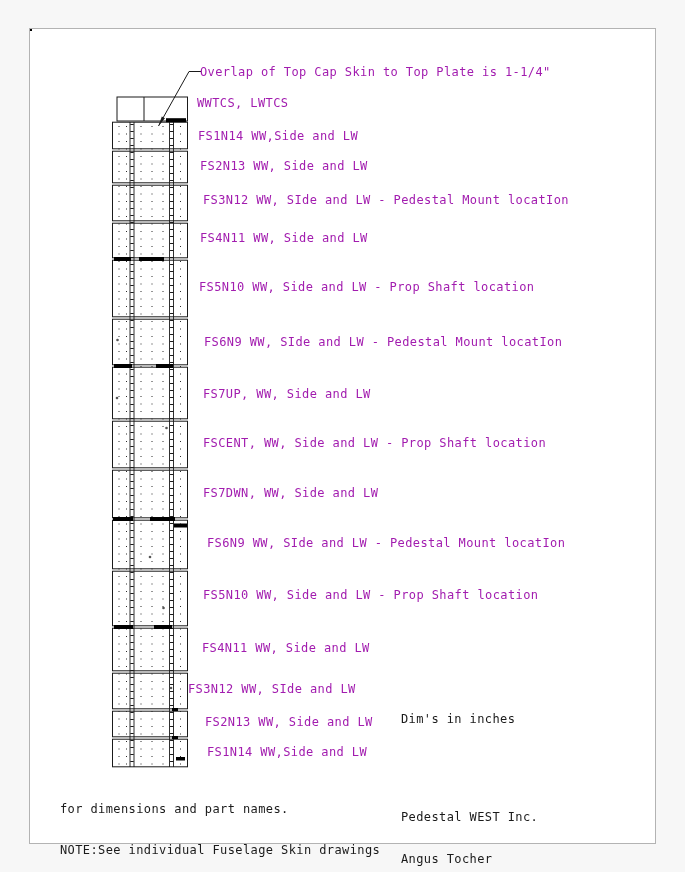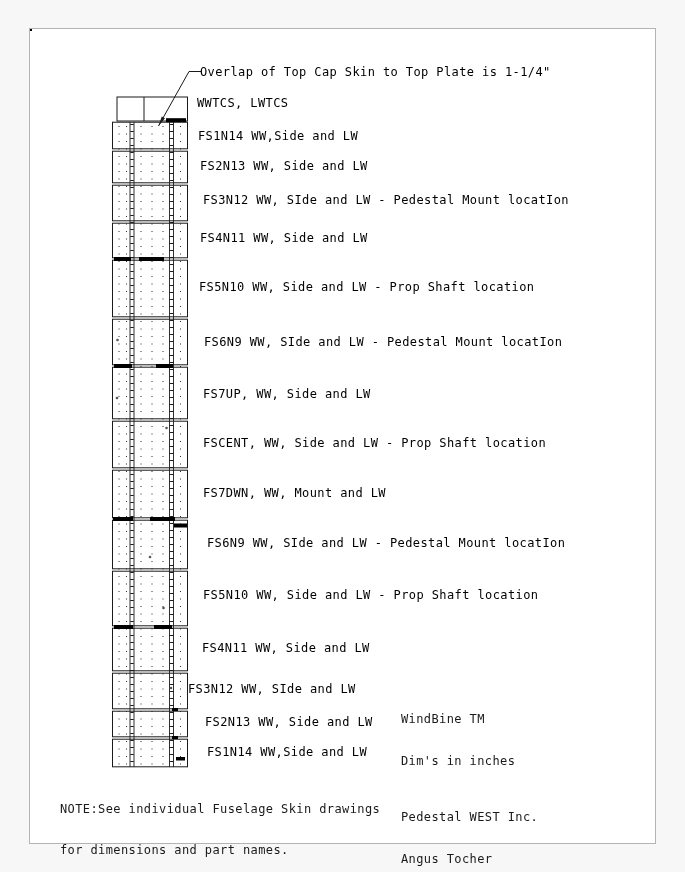--- a/index.html
+++ b/index.html
@@ -8,21 +8,21 @@
     background:#f7f7f7;
     font-family:"DejaVu Sans Mono","Liberation Mono",monospace;
   }
   .sheet{
     position:absolute;left:29px;top:28px;width:627px;height:816px;
     background:#ffffff;border:1px solid #b3b3b3;box-sizing:border-box;
   }
   #drawing{position:absolute;left:0;top:0;}
   .lbl{
     position:absolute;font-size:12px;line-height:12px;letter-spacing:0.4px;
-    color:#000000;white-space:pre;
+    color:#a21caf;white-space:pre;
   }
   .block{position:absolute;color:#1a1a1a;font-size:12px;letter-spacing:0.4px;white-space:pre;}
   .note-block div{line-height:13.4px;}
   .title-block div, .company-block div{line-height:14px;}
 </style>
 </head>
 <body>
 
 <div class="sheet"></div>
 
@@ -94,36 +94,35 @@
 
 <div class="lbl" style="left:197px;top:97px">WWTCS, LWTCS</div>
 <div class="lbl" style="left:198px;top:130px">FS1N14 WW,Side and LW</div>
 <div class="lbl" style="left:200px;top:160px">FS2N13 WW, Side and LW</div>
 <div class="lbl" style="left:203px;top:194px">FS3N12 WW, SIde and LW - Pedestal Mount locatIon</div>
 <div class="lbl" style="left:200px;top:232px">FS4N11 WW, Side and LW</div>
 <div class="lbl" style="left:199px;top:281px">FS5N10 WW, Side and LW - Prop Shaft location</div>
 <div class="lbl" style="left:204px;top:336px">FS6N9 WW, SIde and LW - Pedestal Mount locatIon</div>
 <div class="lbl" style="left:203px;top:388px">FS7UP, WW, Side and LW</div>
 <div class="lbl" style="left:203px;top:437px">FSCENT, WW, Side and LW - Prop Shaft location</div>
-<div class="lbl" style="left:203px;top:487px">FS7DWN, WW, Mount and LW</div>
+<div class="lbl" style="left:203px;top:487px">FS7DWN, WW, Side and LW</div>
 <div class="lbl" style="left:207px;top:537px">FS6N9 WW, SIde and LW - Pedestal Mount locatIon</div>
 <div class="lbl" style="left:203px;top:589px">FS5N10 WW, Side and LW - Prop Shaft location</div>
 <div class="lbl" style="left:202px;top:642px">FS4N11 WW, Side and LW</div>
 <div class="lbl" style="left:188px;top:683px">FS3N12 WW, SIde and LW</div>
 <div class="lbl" style="left:205px;top:716px">FS2N13 WW, Side and LW</div>
 <div class="lbl" style="left:207px;top:746px">FS1N14 WW,Side and LW</div>
 
 <div class="block note-block" style="left:60px;top:775px">
+  <div>for dimensions and part names.</div>
   <div>NOTE:See individual Fuselage Skin drawings</div>
-  <div>for dimensions and part names.</div>
   
 </div>
 
 <div class="block title-block" style="left:401px;top:684px">
-  <div>WindBine TM</div>
   <div>Dim's in inches</div>
   
   
 </div>
 
 <div class="block company-block" style="left:401px;top:782px">
   <div>Pedestal WEST Inc.</div>
   <div>Angus Tocher</div>
 </div>
 

